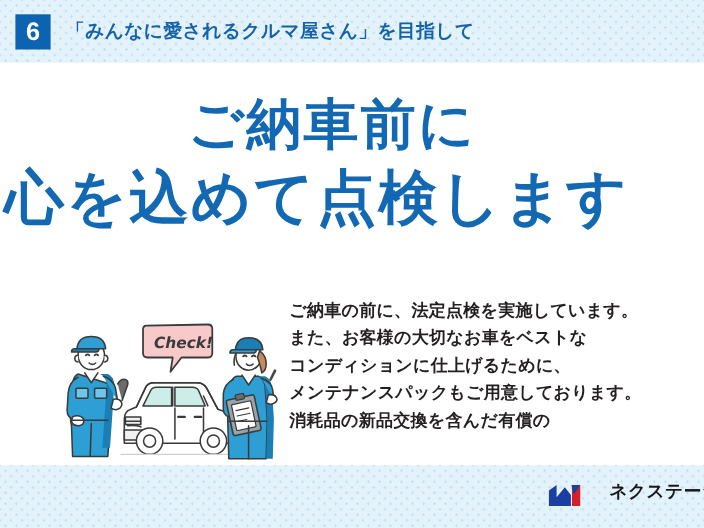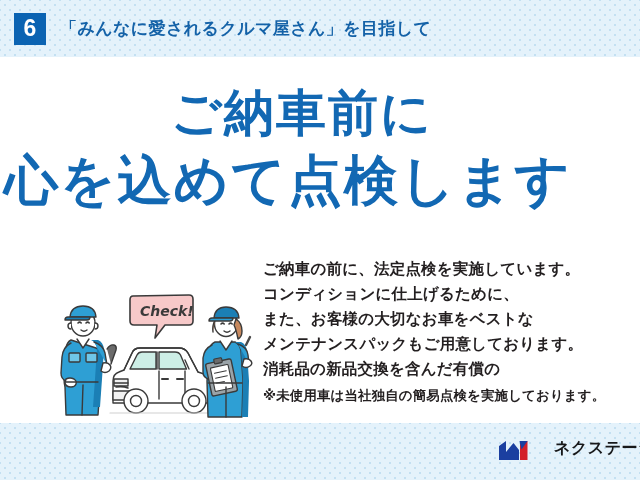--- a/index.html
+++ b/index.html
@@ -61,21 +61,21 @@
   #headline .line1{
     display:block;font-size:50px;
     padding-left:28px;
   }
   #headline .line2{
     display:block;font-size:54px;margin-top:14px;
   }
 
   
   #body-copy{
-    position:absolute;left:263px;top:256px;width:360px;
+    position:absolute;left:263px;top:270px;width:360px;
     color:#231f20;
     font-size:15.5px;
     line-height:1.62;
     letter-spacing:.2px;
     font-weight:600;
   }
   #body-copy .ln{display:block;white-space:nowrap;}
   #body-note{
     display:block;white-space:nowrap;
     font-size:13.4px;margin-top:3px;font-weight:600;
@@ -221,25 +221,24 @@
 
         <path d="M163 45 q1.6 -1.6 3.2 0" stroke-width="1.6"></path>
         <path d="M171 45 q1.6 -1.6 3.2 0" stroke-width="1.6"></path>
         <path d="M166 52 q3 2.5 6 0" stroke-width="1.4"></path>
       </g>
     </svg>
   </div>
 
   <div id="body-copy">
     <span class="ln">ご納車の前に、法定点検を実施しています。</span>
+    <span class="ln">また、お客様の大切なお車をベストな</span>
     <span class="ln">コンディションに仕上げるために、</span>
-    <span class="ln">また、お客様の大切なお車をベストな</span>
     <span class="ln">メンテナンスパックもご用意しております。</span>
     <span class="ln">消耗品の新品交換を含んだ有償の</span>
-    <span id="body-note">※未使用車は当社独自の簡易点検を実施しております。</span>
   </div>
 
   <div class="dot-band" id="band-bottom"></div>
 
   <div id="brand">
     <svg id="brand-mark" viewBox="0 0 34 21" xmlns="http://www.w3.org/2000/svg">
       <path d="M1 20 L1 6 L8 1 L8 12 L15.5 3 L21 10 L21 20 Z" fill="#1b3fa0"></path>
       <path d="M22 1 L29.5 1 L29.5 20 L22 20 Z" fill="#d3202a"></path>
       <path d="M21.5 1 L29.5 1 L23.5 9.5 Z" fill="#1b3fa0"></path>
     </svg>

